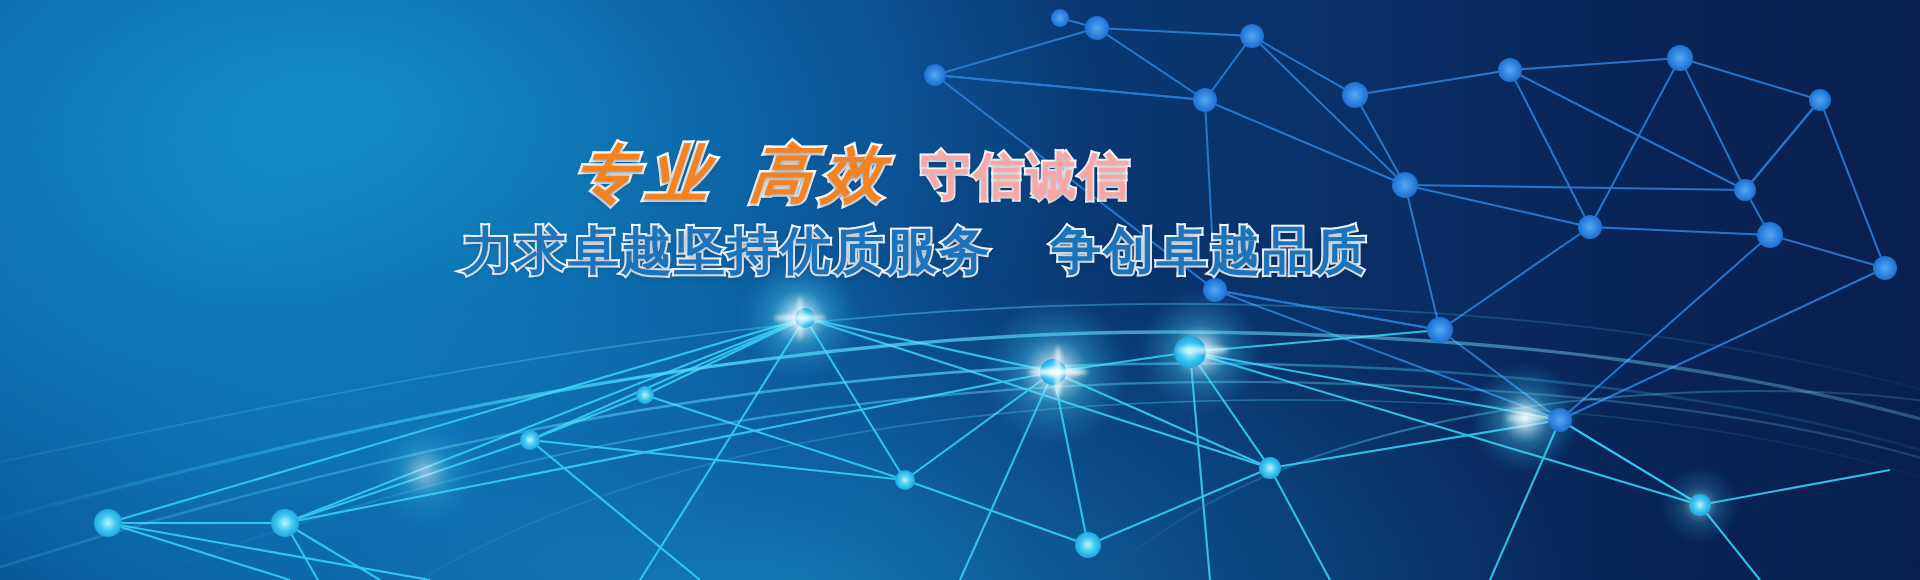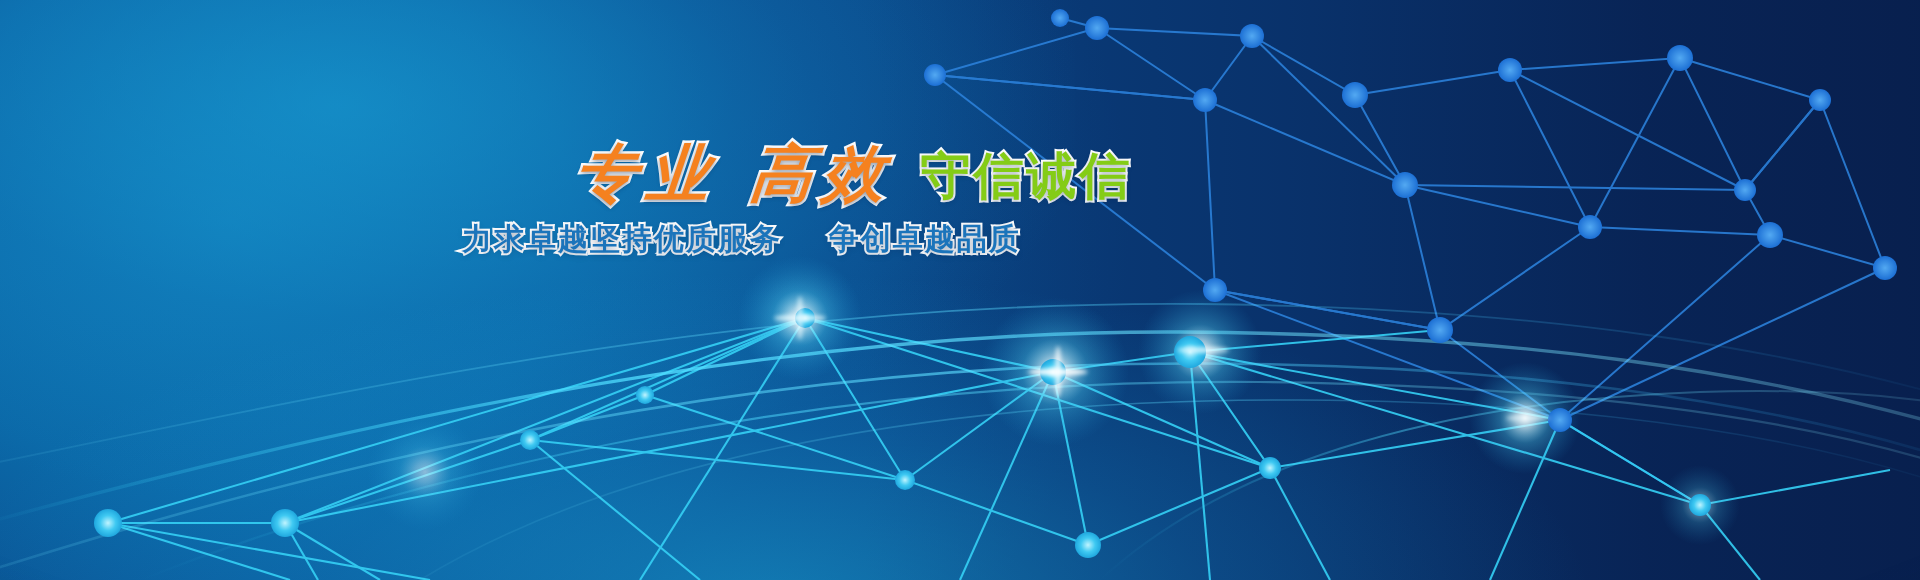--- a/index.html
+++ b/index.html
@@ -75,33 +75,33 @@
     paint-order:stroke fill;
     text-shadow:0 2px 5px rgba(2,30,70,0.45);
     line-height:1;
     transform:skewX(-5deg);
   }
   .h-white {
     font-family:"Liberation Sans", sans-serif;
     font-size:50px;
     font-weight:bold;
     letter-spacing:3px;
-    color:#84cc16;
+    color:#fca5a5;
     -webkit-text-stroke:4px #ffffff;
     paint-order:stroke fill;
     line-height:1;
     margin-left:26px;
     padding-bottom:4px;
     text-shadow:0 2px 5px rgba(2,30,70,0.35);
   }
   .subline {
     position:absolute;
     left:462px; top:222px;
     font-family:"Liberation Sans", sans-serif;
-    font-size:30px;
+    font-size:51px;
     font-weight:bold;
     letter-spacing:2px;
     white-space:nowrap;
     color:#1b74bb;
     -webkit-text-stroke:4px #ffffff;
     paint-order:stroke fill;
     line-height:1.15;
     text-shadow:0 2px 6px rgba(2,30,70,0.35);
   }
   .sub-gap { display:inline-block; width:26px; }

